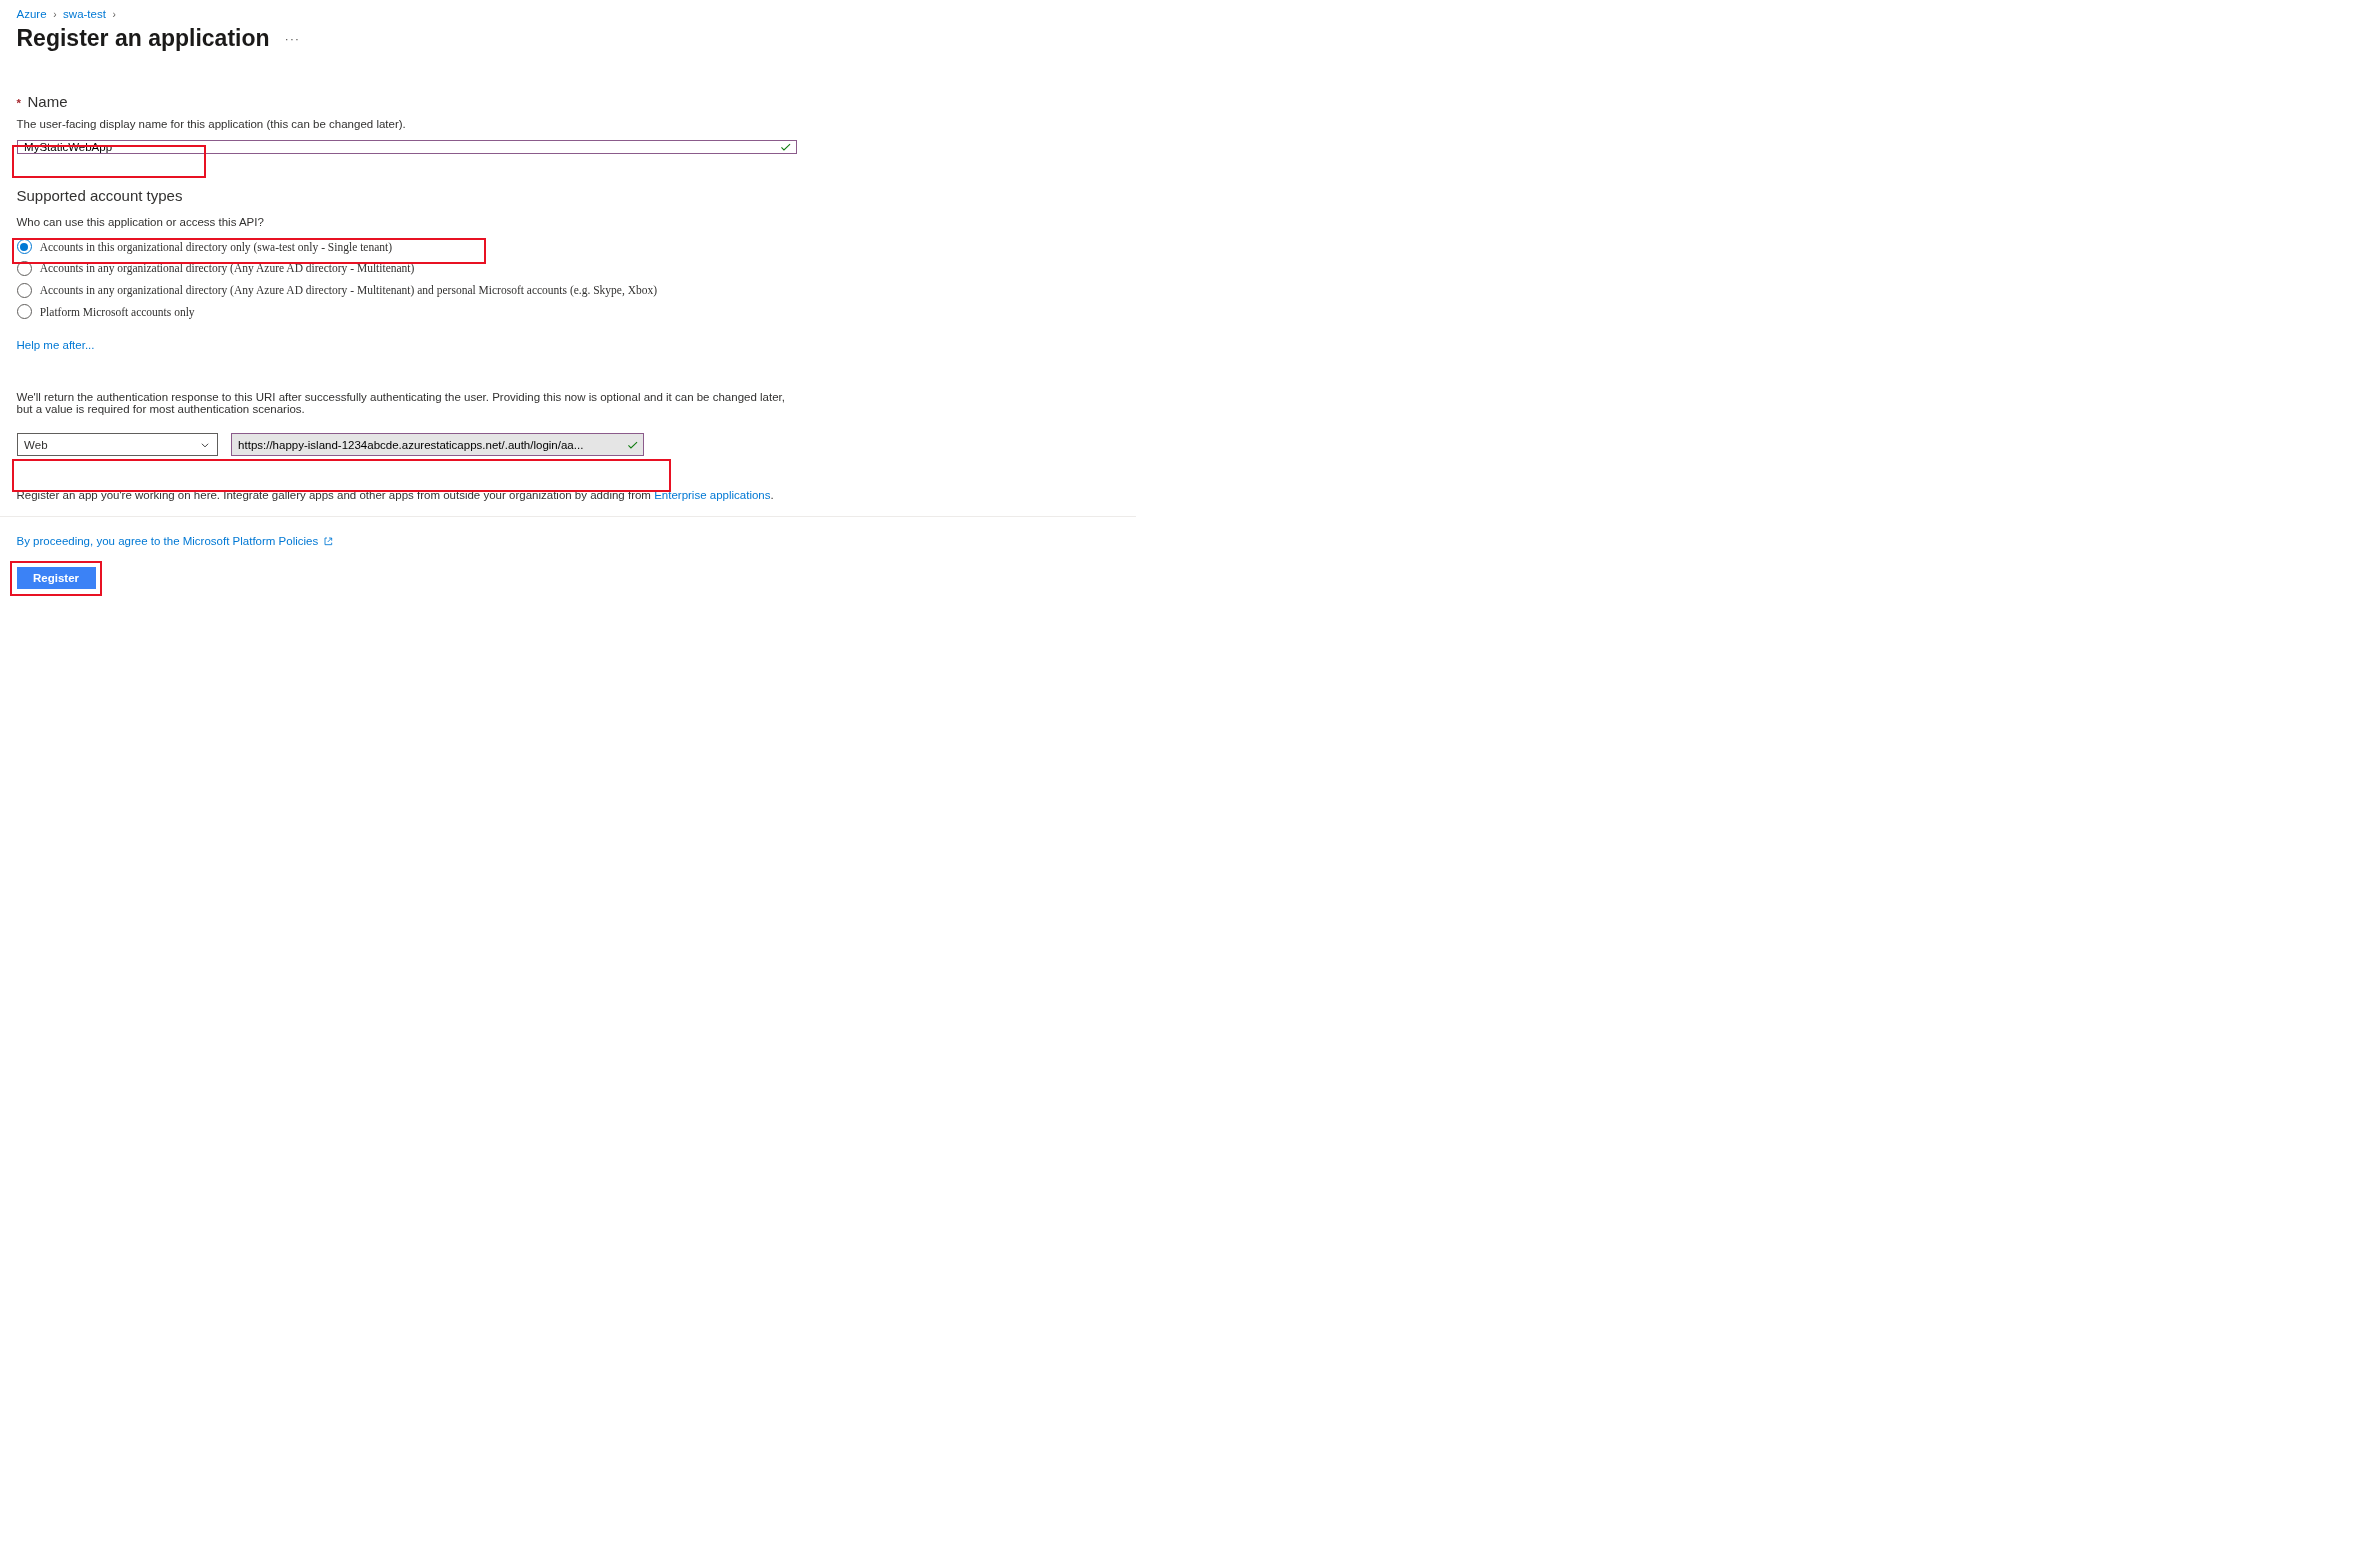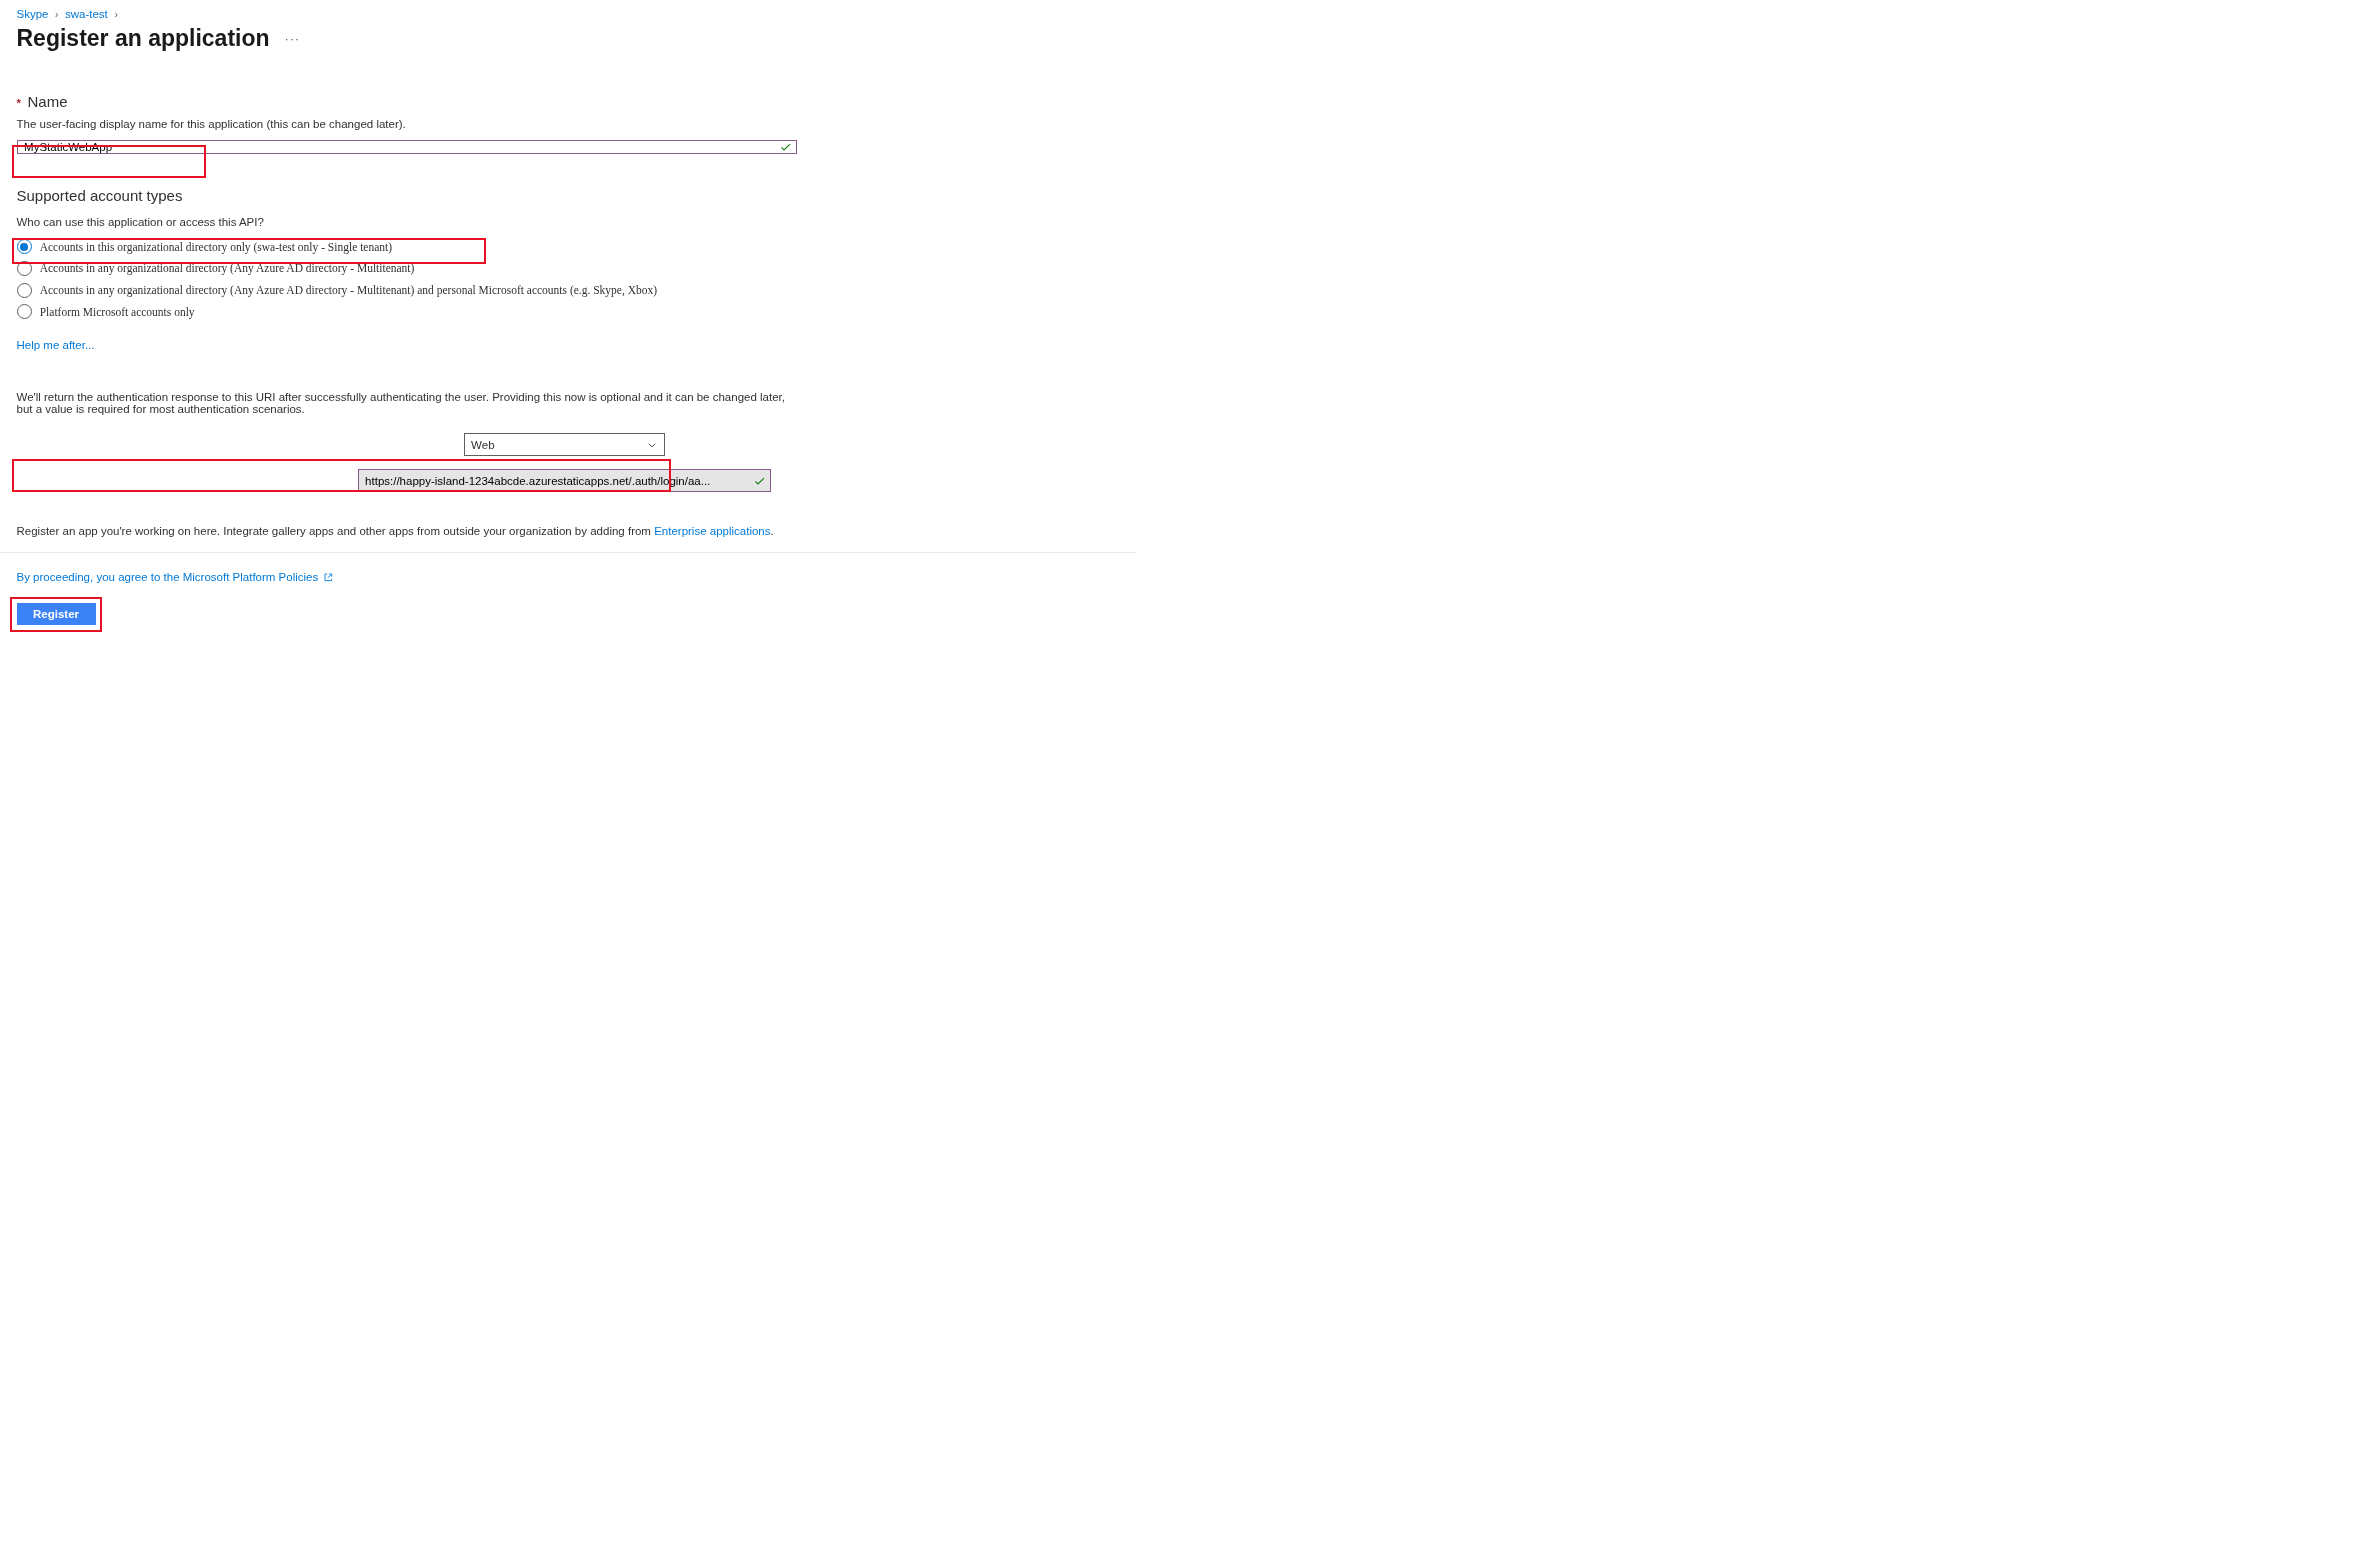--- a/index.html
+++ b/index.html
@@ -159,21 +159,21 @@
     cursor: pointer;
     font-family: inherit;
   }
 </style>
 </head>
 <body>
 
 <div class="page">
   
   <div class="breadcrumb">
-    <a href="#">Skype</a>
+    <a href="#">Azure</a>
     <span class="sep">›</span>
     <a href="#">swa-test</a>
     <span class="sep">›</span>
   </div>
 
   
   <div class="title-row">
     <h1 class="page-title">Register an application</h1>
     <span class="more-icon">···</span>
   </div>
@@ -222,21 +222,21 @@
       <a class="link">Help me after...</a>
     </div>
 
     <div class="hl-box" style="left:-5px; top:51px; width:474px; height:26px;"></div>
   </div>
 
   
   <div class="section hl" style="margin-top:40px;">
     <div class="field-desc" style="max-width:774px;">We'll return the authentication response to this URI after successfully authenticating the user. Providing this now is optional and it can be changed later, but a value is required for most authentication scenarios.</div>
 
-    <div class="uri-row" style="margin-top:18px;flex-direction:column;">
+    <div class="uri-row" style="margin-top:18px;">
       <div class="select-box">
         <span>Web</span>
         <span class="chevron-down">
           <svg width="10" height="10" viewBox="0 0 16 16">
               <path fill="none" stroke="#323130" stroke-width="1.5" d="M3 6l5 5 5-5"></path>
             </svg>
         </span>
       </div>
       <div class="uri-input-wrap">
         <input class="uri-input" type="text" value="https://happy-island-1234abcde.azurestaticapps.net/.auth/login/aa..." style="">

